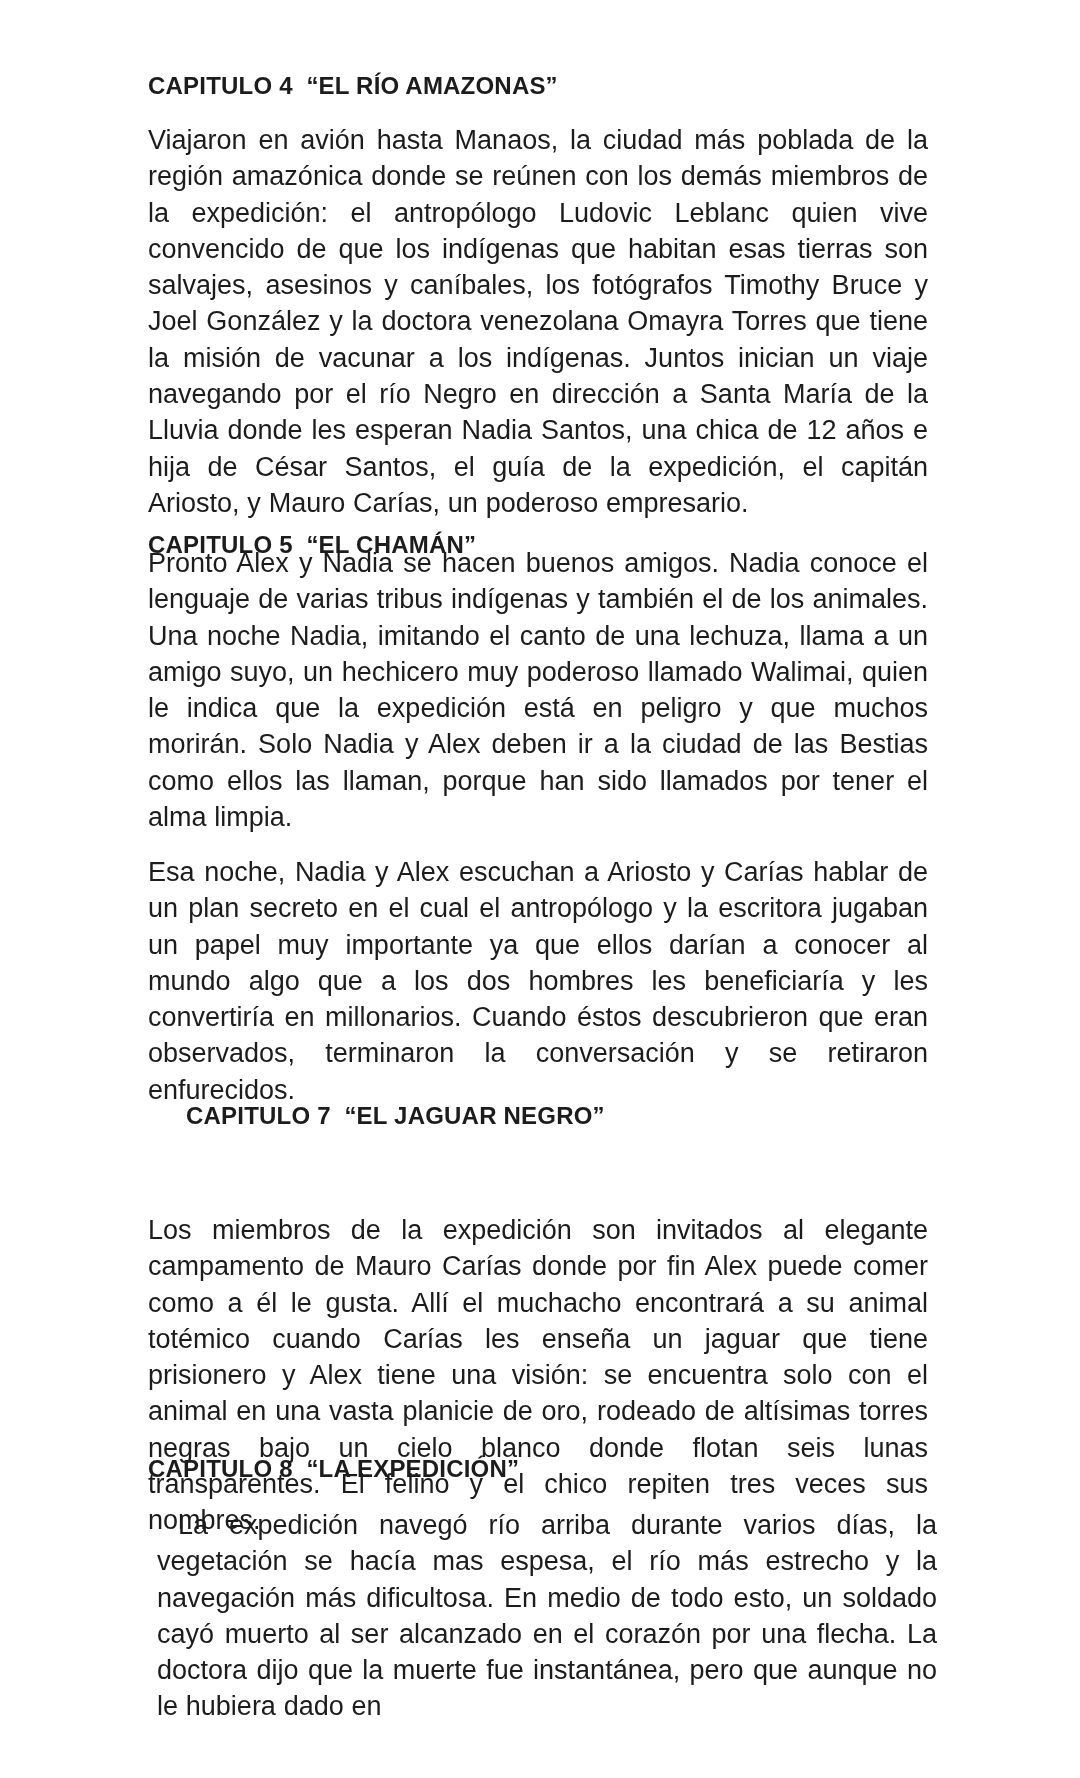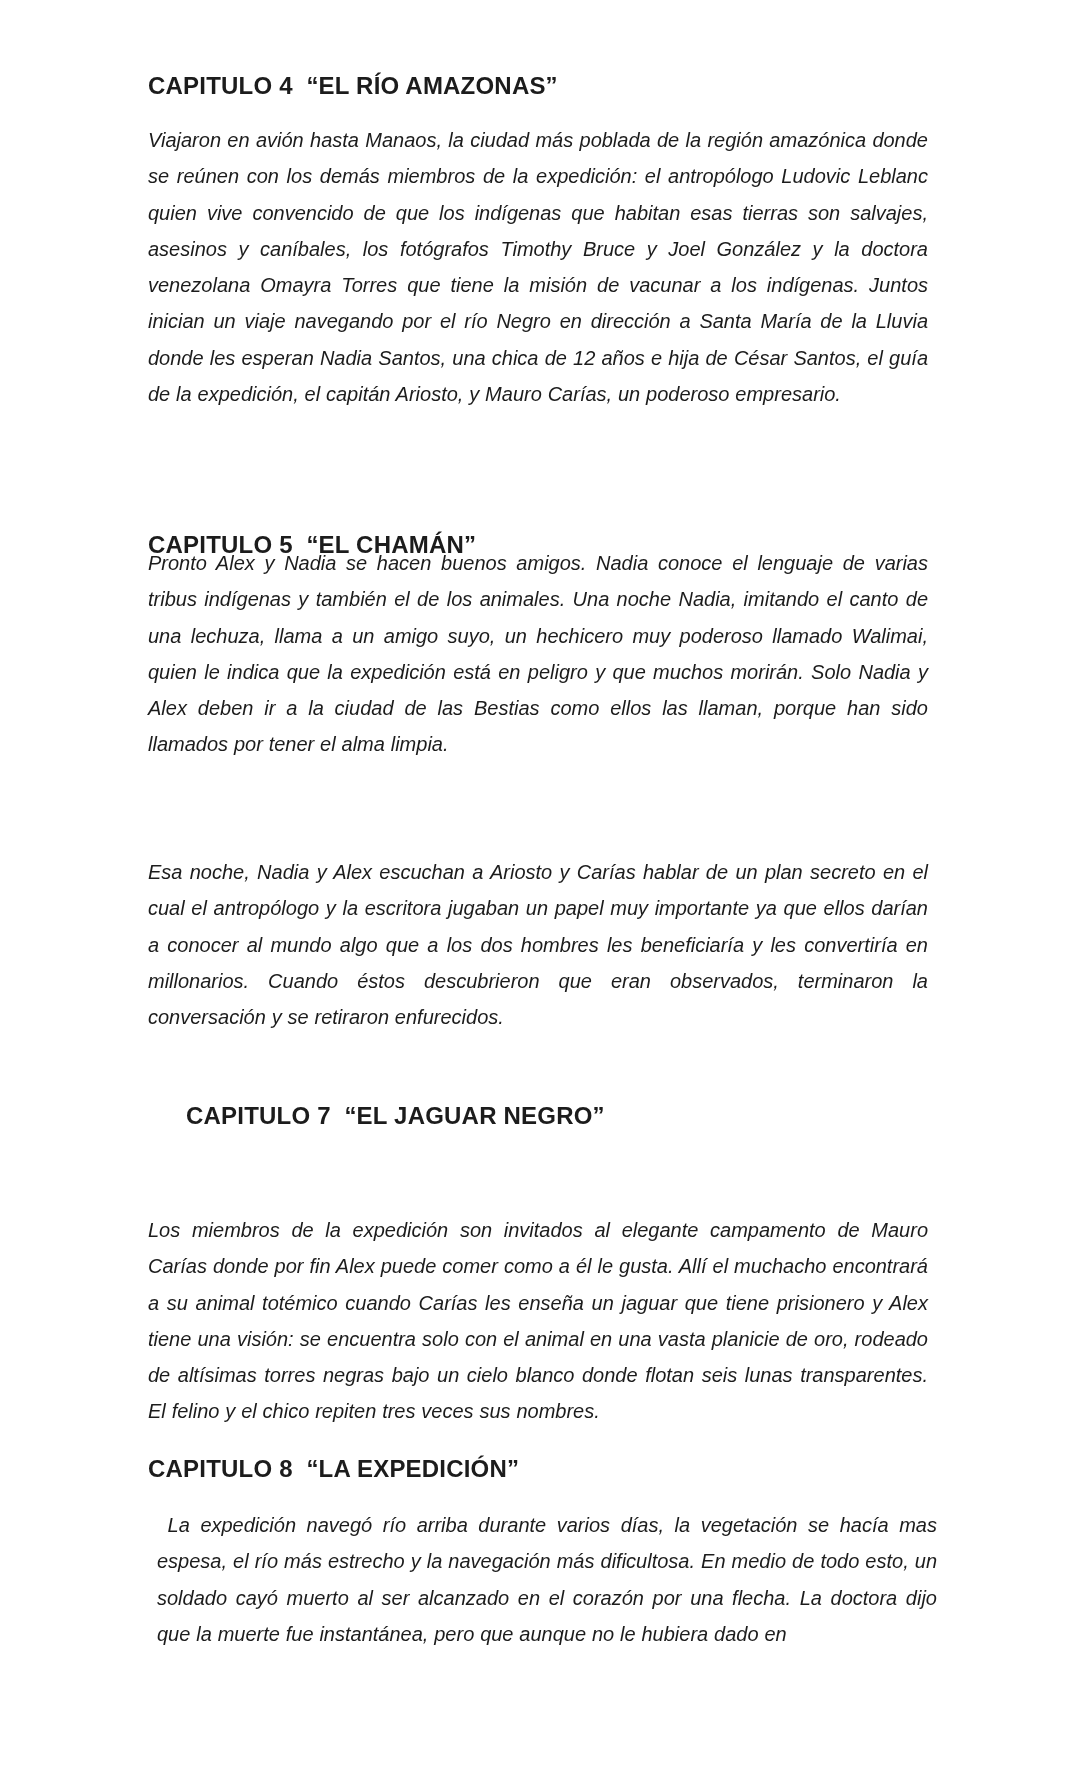--- a/index.html
+++ b/index.html
@@ -27,25 +27,24 @@
     font-size: 24px;
     line-height: 28px;
     white-space: pre-wrap;
     letter-spacing: 0.2px;
   }
   .bd {
     position: absolute;
     left: 148px;
     width: 780px;
     margin: 0;
-    font-size: 20px;
+    font-size: 27px;
     line-height: 36.3px;
     text-align: justify;
     word-spacing: 0.3px;
-    font-style: italic;
   }
   
   .h4 { top: 72px; }
   .p4 { top: 122px; }
   .h5 { top: 512px; margin-top: 19px; }
   .p5 { top: 545px; }
   .h6 { top: 808px; }
   .p6 { top: 854px; }
   .h7 { top: 1102px; margin-left: 38px; }
   .p7 { top: 1212px; }

